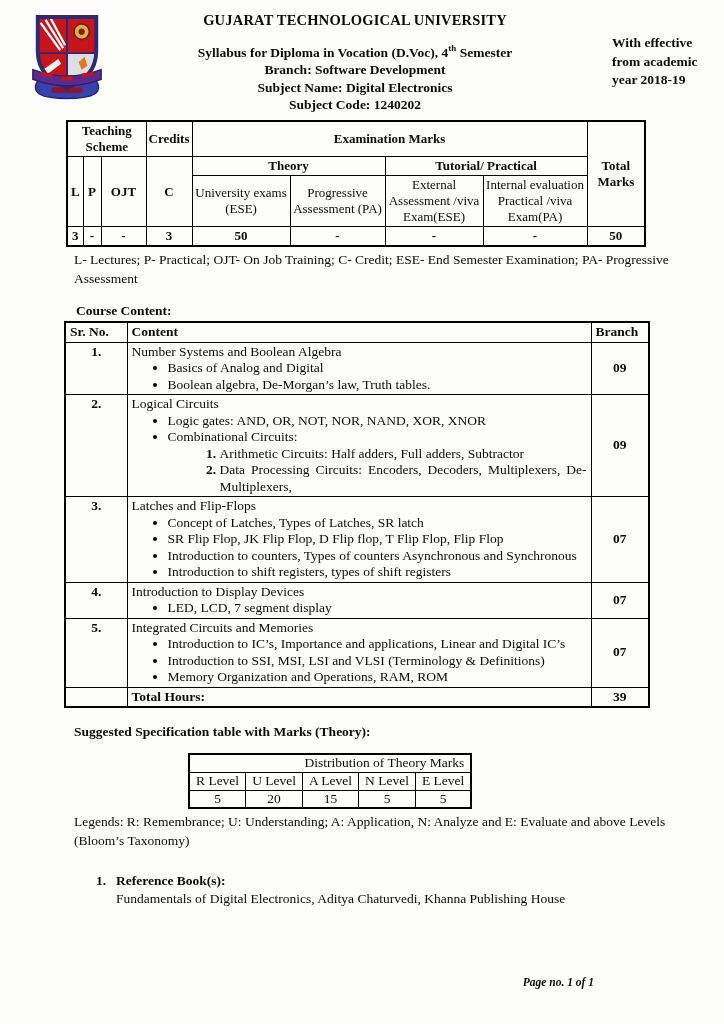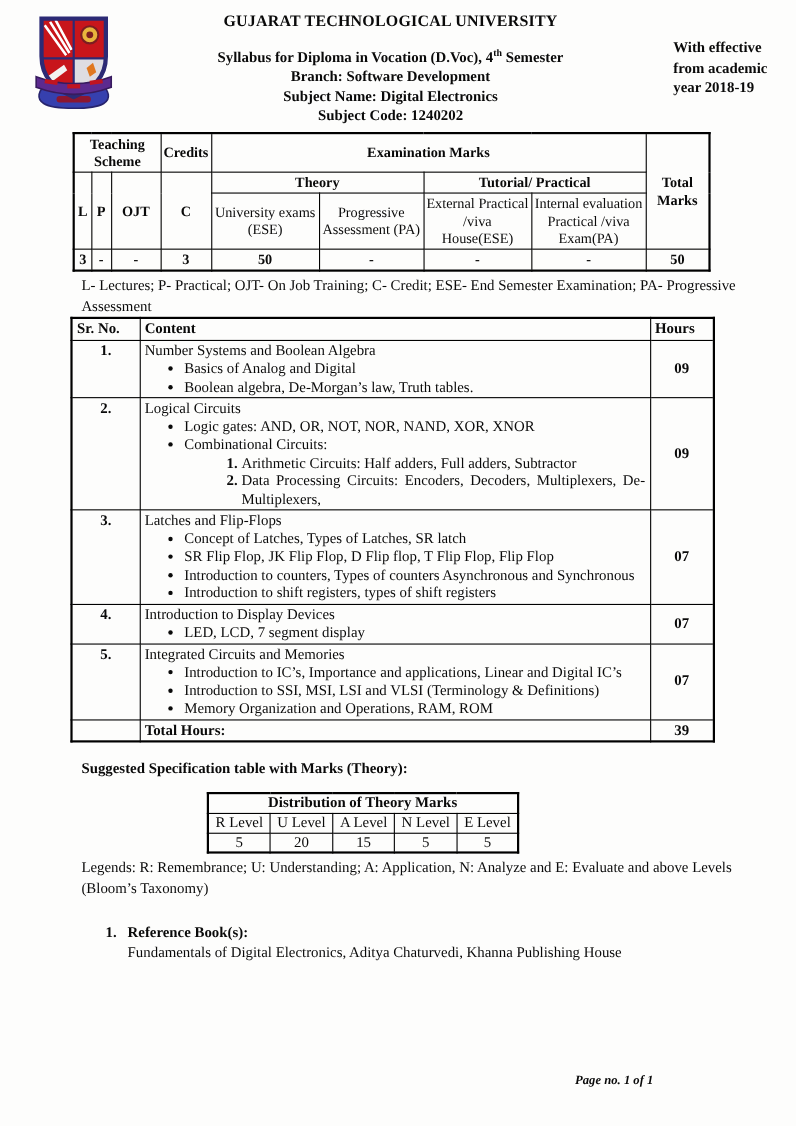--- a/index.html
+++ b/index.html
@@ -48,21 +48,21 @@
   ul.blt { margin:0; padding:0 0 0 36px; list-style:disc; }
   ul.blt li { text-align:justify; }
   ol.num { margin:0; padding:0 0 0 52px; list-style:decimal; }
   ol.num li { text-align:justify; }
   ol.num li::marker { font-weight:bold; }
 
   
   .spec-head { margin:16px 0 0 74px; font-weight:bold; font-size:13.5px; }
   .spec-table { margin:13px 0 0 188px; border:2px solid #000; font-size:13.5px; }
   .spec-table td { text-align:center; padding:0 6px; height:18px; min-width:50px; }
-  .spec-table .title-cell { font-weight:bold; text-align:center; padding-left:5px; }
+  .spec-table .title-cell { font-weight:normal; text-align:right; padding-left:5px; }
 
   .legends { margin:4px 0 0 74px; width:614px; font-size:13.5px; line-height:18.5px; }
 
   
   .ref { margin:22px 0 0 96px; font-size:13.5px; line-height:18px; }
   .ref-num { font-weight:bold; display:inline-block; width:20px; }
   .ref-text { margin-left:20px; }
 
   .pageno { position:absolute; right:24px; bottom:36px;
     font-weight:bold; font-style:italic; font-size:11.5px; }
@@ -140,51 +140,52 @@
       <td rowspan="2" class="b">L</td>
       <td rowspan="2" class="b">P</td>
       <td rowspan="2" class="b">OJT</td>
       <td rowspan="2" class="b">C</td>
       <td colspan="2" class="b">Theory</td>
       <td colspan="2" class="b">Tutorial/ Practical</td>
     </tr>
     <tr>
       <td>University exams (ESE)</td>
       <td>Progressive Assessment (PA)</td>
-      <td>External Practical /viva House(ESE)</td>
+      <td>External Assessment /viva Exam(ESE)</td>
       <td>Internal evaluation Practical /viva Exam(PA)</td>
     </tr>
     <tr class="b">
       <td>3</td>
       <td>-</td>
       <td>-</td>
       <td>3</td>
       <td>50</td>
       <td>-</td>
       <td>-</td>
       <td>-</td>
       <td>50</td>
     </tr>
   </tbody>
     </table>
 
   <div class="abbrev">L- Lectures; P- Practical; OJT- On Job Training; C- Credit; ESE- End Semester Examination; PA- Progressive Assessment</div>
 
+  <div class="cc-head">Course Content:</div>
 
   <table class="course-table">
     <colgroup>
         <col class="c-sr">
         <col>
         <col class="c-hours">
       </colgroup>
     <tbody>
         <tr>
       <td class="hcell">Sr. No.</td>
       <td class="hcell">Content</td>
-      <td class="hcell">Hours</td>
+      <td class="hcell">Branch</td>
     </tr>
 
     <tr>
       <td class="sr">1.</td>
       <td>
         <div>Number Systems and Boolean Algebra</div>
         <ul class="blt">
           <li>Basics of Analog and Digital</li>
           <li>Boolean algebra, De-Morgan’s law, Truth tables.</li>
         </ul>

